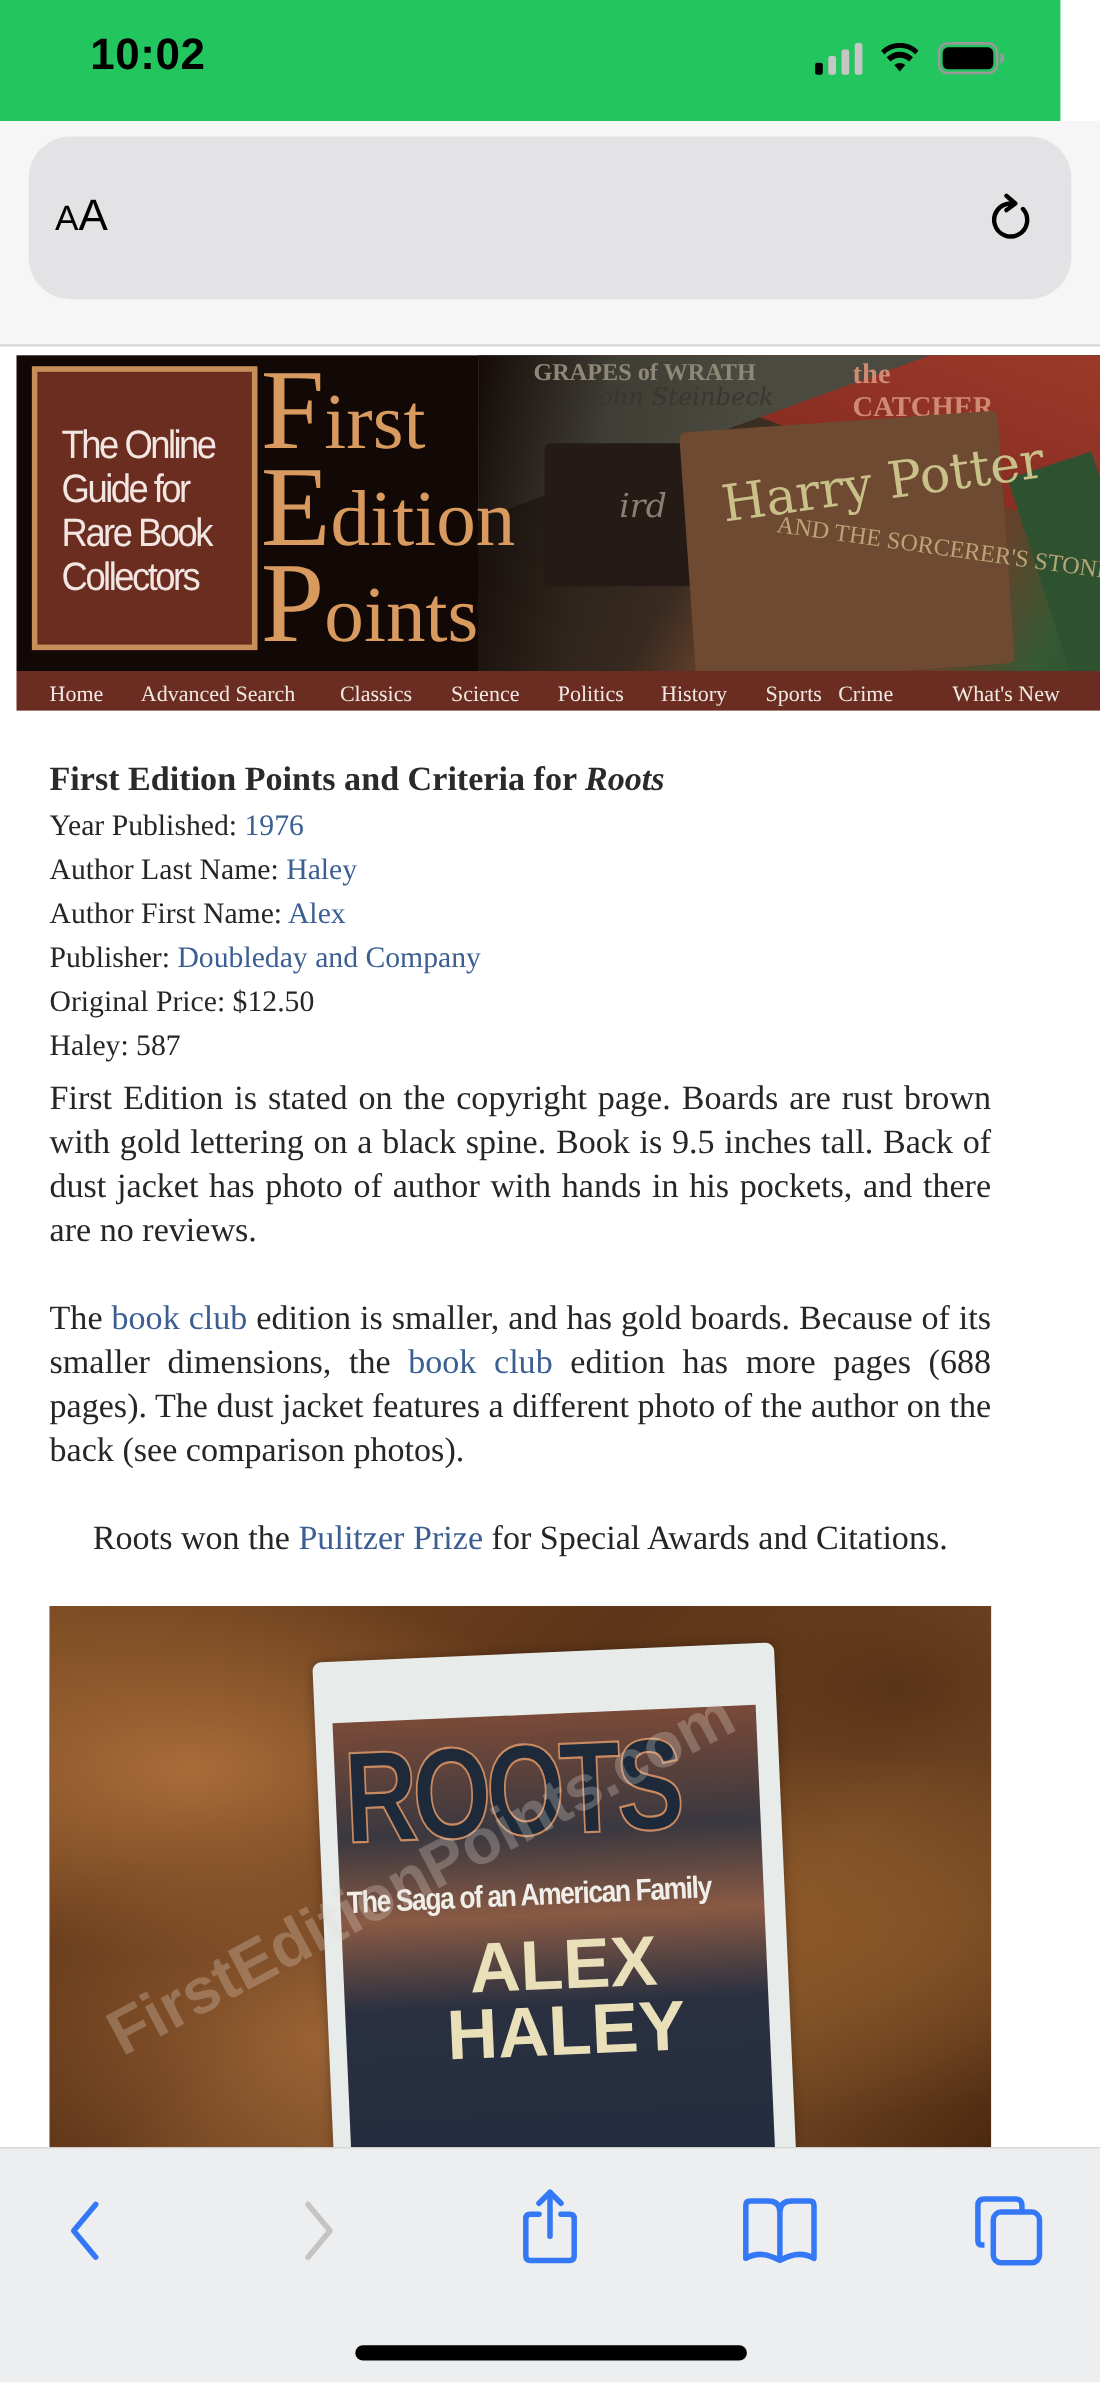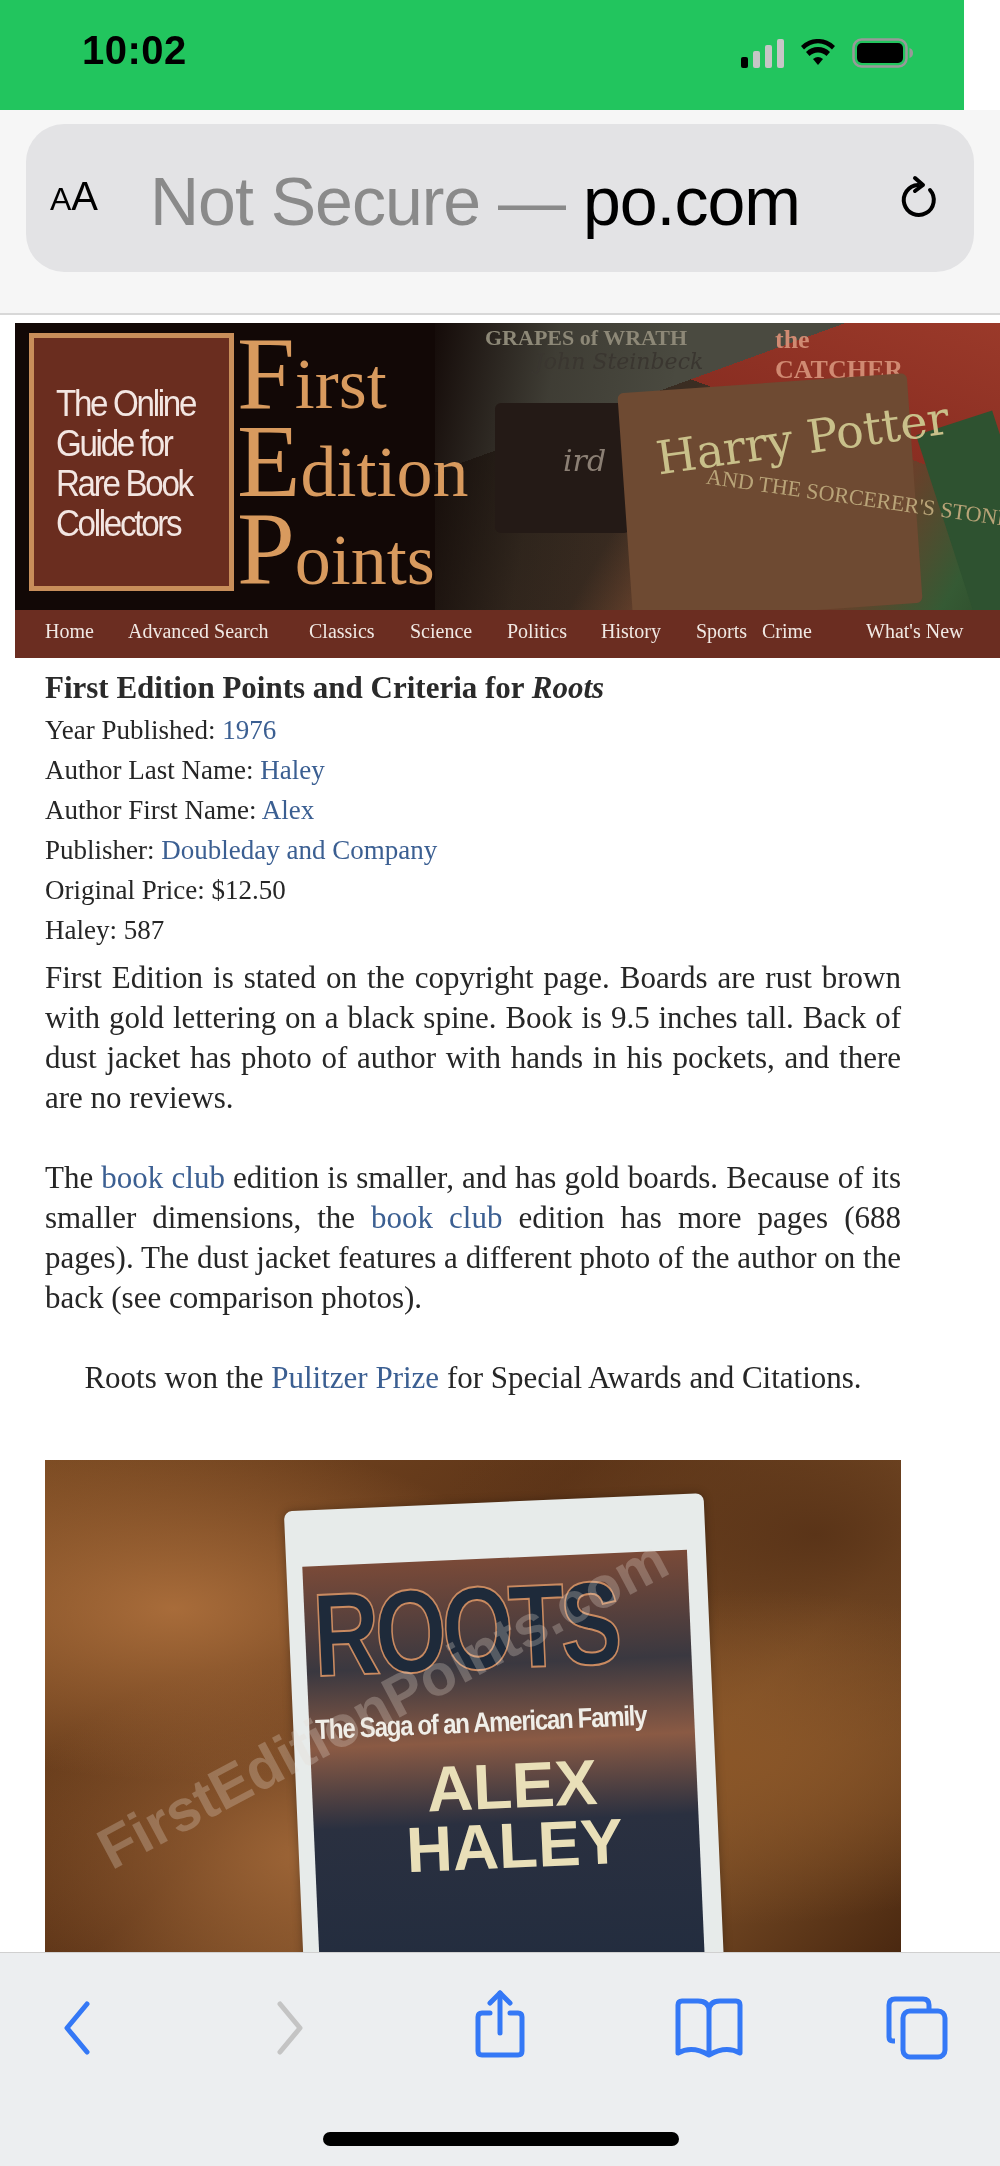--- a/index.html
+++ b/index.html
@@ -44,25 +44,25 @@
   .book-dark-text { position: absolute; left: 548px; top: 120px; font-family: "DejaVu Serif", serif; font-style: italic; font-size: 30px; color: #8b7f74; }
 
   .logo-box { position: absolute; left: 14px; top: 10px; width: 205px; height: 258px; background: #6a2d1f; border: 5px solid #c88e5a; }
   .logo-box-text { position: absolute; left: 22px; top: 46px; width: 170px; font-family: "Liberation Sans", sans-serif; font-size: 36px; line-height: 40px; color: #f3e6e2; letter-spacing: -2.5px; transform: scaleX(0.92); transform-origin: left; }
   .logo-title { position: absolute; left: 222px; top: 4px; font-family: "Liberation Serif", serif; color: #d89a5e; }
   .logo-line { position: absolute; white-space: nowrap; }
   .logo-line .cap { font-size: 104px; line-height: 92px; }
   .logo-line .rest { font-size: 72px; line-height: 92px; }
 
   
-  .nav { position: absolute; top: 610px; left: 15px; width: 985px; height: 48px; background: #6b2d21; display: flex; align-items: center; text-align: center; }
+  .nav { position: absolute; top: 610px; left: 15px; width: 985px; height: 36px; background: #6b2d21; display: flex; align-items: center; text-align: center; }
   .nav-item { font-family: "Liberation Serif", serif; font-size: 20px; color: #f1e9e4; white-space: nowrap; position: absolute; top: 10px; cursor: pointer; }
 
   
-  .content { position: absolute; top: 666px; left: 45px; width: 856px; font-family: "Liberation Serif", serif; color: #262626; }
+  .content { position: absolute; top: 686px; left: 45px; width: 856px; font-family: "Liberation Serif", serif; color: #262626; }
   .heading { font-size: 31px; font-weight: 700; line-height: 44px; color: #2a2a2a; }
   .heading i { font-style: italic; }
   .meta-line { font-size: 27px; line-height: 40px; }
   a, .link { color: #3b5f92; text-decoration: none; cursor: pointer; }
   .para { font-size: 31px; line-height: 40px; text-align: justify; margin-top: 8px; }
   .para + .para { margin-top: 40px; }
 
   
   .photo { position: absolute; top: 1460px; left: 45px; width: 856px; height: 495px; overflow: hidden;
     background:
@@ -106,23 +106,20 @@
       <rect x="1.5" y="1.5" width="53" height="27" rx="8" fill="none" stroke="#999" stroke-width="2.5"></rect>
       <rect x="5" y="5" width="46" height="20" rx="5" fill="#000"></rect>
       <path d="M57.5 10 Q61 11 61 15 Q61 19 57.5 20 Z" fill="#999"></path>
     </svg>
   </div>
 </div>
 
 <div class="url-area">
   <div class="url-bar">
     <div class="aa-btn"><span class="small">A</span><span>A</span></div>
-    <div class="url-text">
-      <span class="dim">Not Secure — </span><span class="dark">po.com</span>
-    </div>
     <svg class="reload-btn" viewBox="0 0 50 50">
       <path d="M36 16 A15 15 0 1 1 24 11" fill="none" stroke="#000" stroke-width="4" stroke-linecap="round"></path>
       <path d="M21 4 L29 11 L21 17" fill="none" stroke="#000" stroke-width="4" stroke-linecap="round" stroke-linejoin="round"></path>
     </svg>
   </div>
 </div>
 
 <div class="banner">
   <div class="banner-photo"></div>
   <div class="book-dark"></div>

